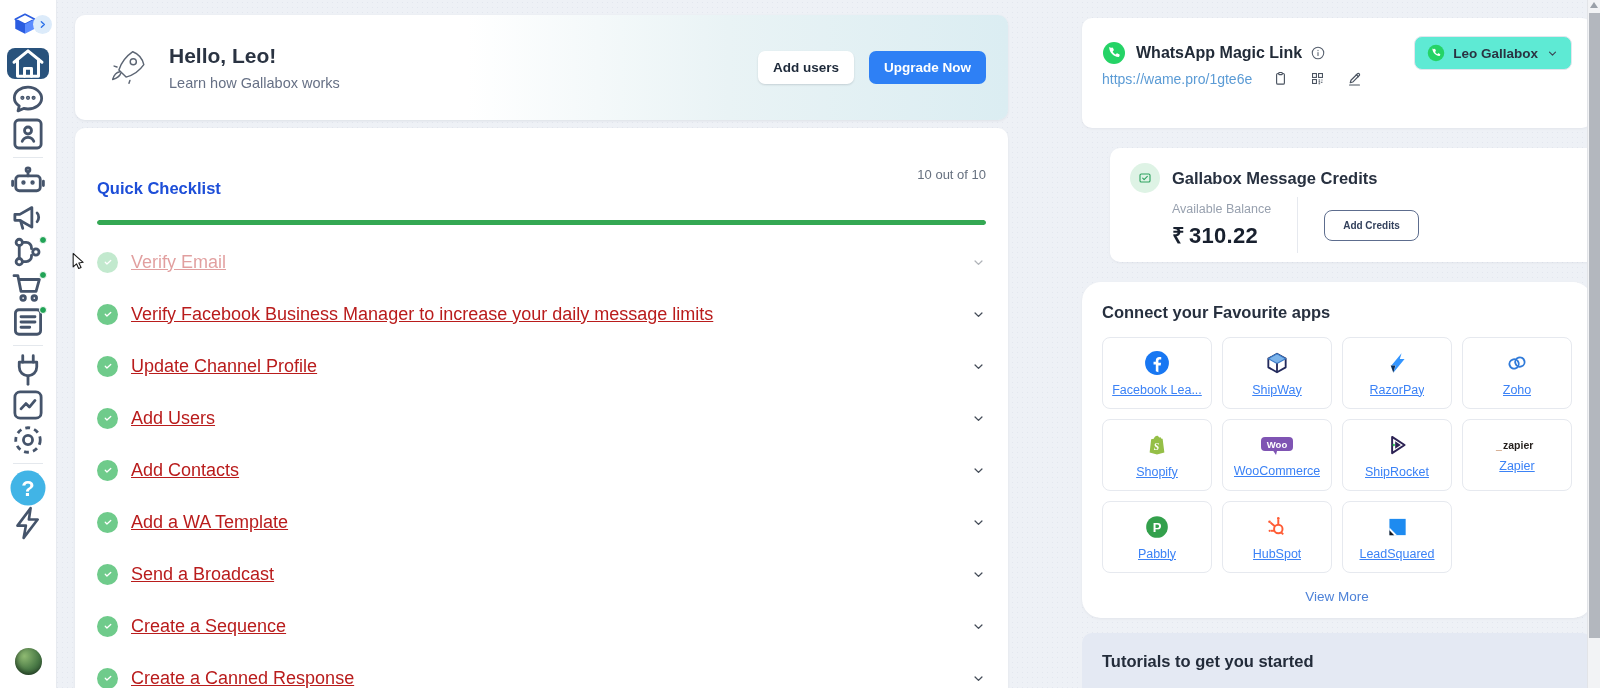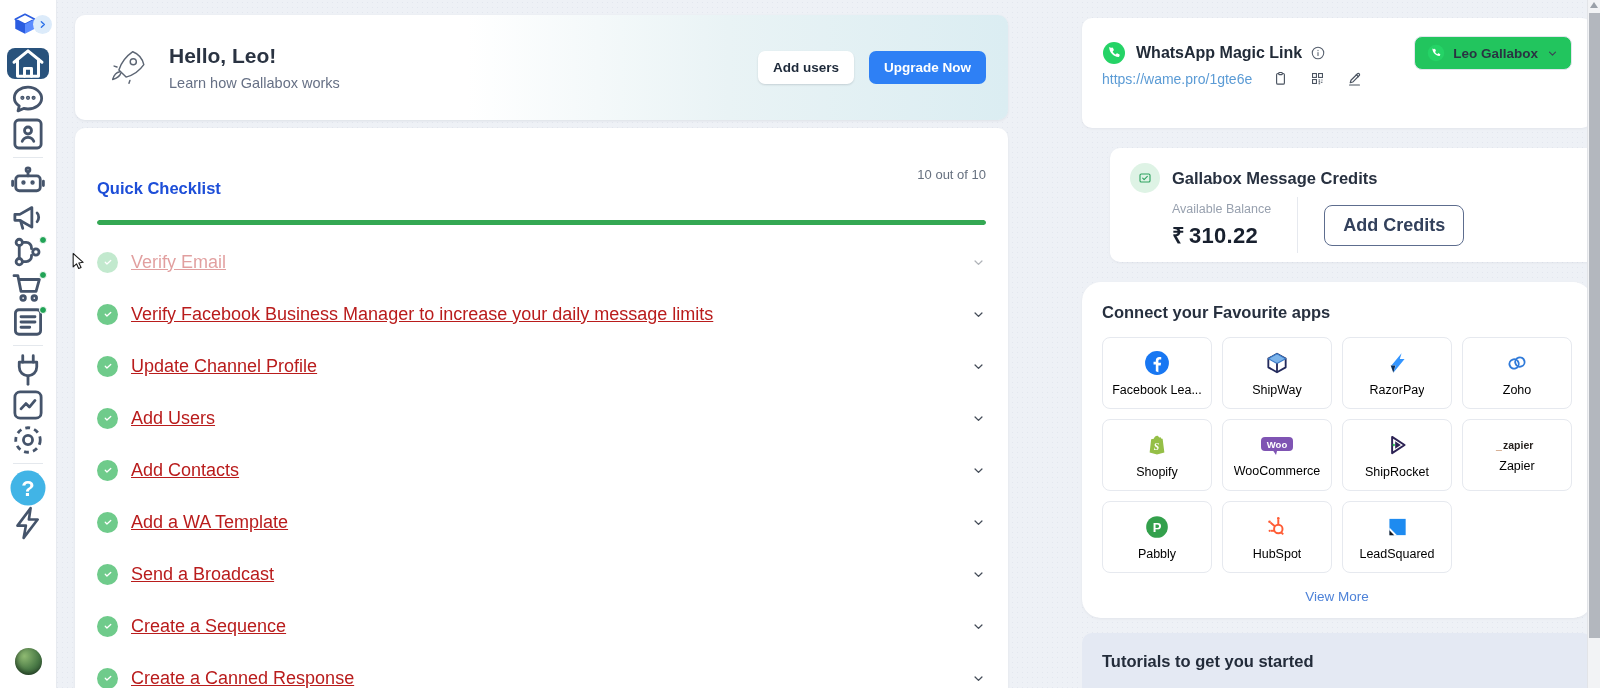--- a/index.html
+++ b/index.html
@@ -90,21 +90,21 @@
     position:absolute; left:1082px; width:510px; background:#fff; border-radius:10px;
     box-shadow:0 1px 3px rgba(16,24,40,.05); padding:18px 20px;
   }
   #card-magic { top:18px; height:110px; }
   .magic-row1 { display:flex; align-items:center; }
   .wa-badge { width:24px; height:24px; flex:none; }
   .magic-title { font-size:16px; font-weight:700; color:#222b38; margin-left:10px; }
   .info-ic { width:16px; height:16px; color:#57606e; margin-left:8px; cursor:pointer; }
   .channel-btn {
     margin-left:auto; display:flex; align-items:center; gap:8px;
-    border:1px solid #e2e6ed; background:#22c55e; border-radius:8px; padding:7px 12px;
+    border:1px solid #e2e6ed; background:#5eead4; border-radius:8px; padding:7px 12px;
     font-family:inherit; font-size:13.5px; font-weight:600; color:#2a3342; cursor:pointer;
   }
   .channel-btn .wa-mini { width:18px; height:18px; }
   .channel-btn .chev { width:13px; height:13px; color:#3a4453; }
   .magic-row2 { display:flex; align-items:center; gap:20px; }
   .magic-url { font-size:14px; color:#5b9bd5; text-decoration:none; cursor:pointer; }
   .tool-icon { width:17px; height:17px; color:#49525f; cursor:pointer; }
 
   #card-credits { top:148px; height:114px; padding-top:15px;margin-left:28px; }
   .credits-head { display:flex; align-items:center; gap:12px; }
@@ -114,34 +114,34 @@
   }
   .credits-ic svg { width:16px; height:16px; }
   .credits-title { font-size:16.5px; font-weight:700; color:#27303f; }
   .credits-body { display:flex; align-items:center; margin-left:42px; margin-top:4px; }
   .balance-label { font-size:12.5px; color:#98a1af; }
   .balance-value { font-size:22px; font-weight:800; color:#18202e; margin-top:3px; letter-spacing:.3px; }
   .rupee { font-weight:700; margin-right:4px; }
   .v-divider { width:1px; height:56px; background:#e6e9ef; margin:0 26px; align-self:center; }
   .add-credits-btn {
     border:1.4px solid #5d6d8e; border-radius:8px; background:#fff; color:#33415c;
-    font-family:inherit; font-size:18px; font-weight:700; padding:9px 18px; cursor:pointer;
+    font-family:inherit; font-size:10px; font-weight:700; padding:9px 18px; cursor:pointer;
   }
 
   #card-apps { top:282px; height:336px; padding-top:21px;border-radius:19px; }
   .apps-title { font-size:16.5px; font-weight:700; color:#27303f; }
   .apps-grid { margin-top:15px; display:grid; grid-template-columns:repeat(4,1fr); gap:10px; }
   .app-tile {
     height:72px; border:1px solid #e6e9ef; border-radius:8px; background:#fff; cursor:pointer;
     display:flex; flex-direction:column; align-items:center; justify-content:center; gap:7px;
   }
   .app-icon { width:26px; height:26px; display:flex; align-items:center; justify-content:center; }
   .app-icon.i-woocommerce-icon { width:36px; height:24px; }
   .app-icon.i-zapier-icon { width:46px; height:15px; }
-  .app-label { font-size:12.5px; color:#000000; max-width:102px; white-space:nowrap; overflow:hidden; text-overflow:ellipsis; }
+  .app-label { font-size:12.5px; color:#3b82f6; max-width:102px; white-space:nowrap; overflow:hidden; text-overflow:ellipsis;text-decoration:underline; }
   .view-more { margin-top:16px; text-align:center; font-size:13.5px; color:#4d82d8; cursor:pointer; }
 
   #card-tutorials { top:633px; height:72px; background:#e4e9f3; box-shadow:none; padding-top:19px; }
   .tutorials-title { font-size:16.5px; font-weight:700; color:#232c3a; }
 
   
   .scrollbar {
     position:absolute; right:0; top:0; width:13px; height:100%;
     background:#f2f3f5; border-left:1px solid #e2e4e8; z-index:6;
   }

